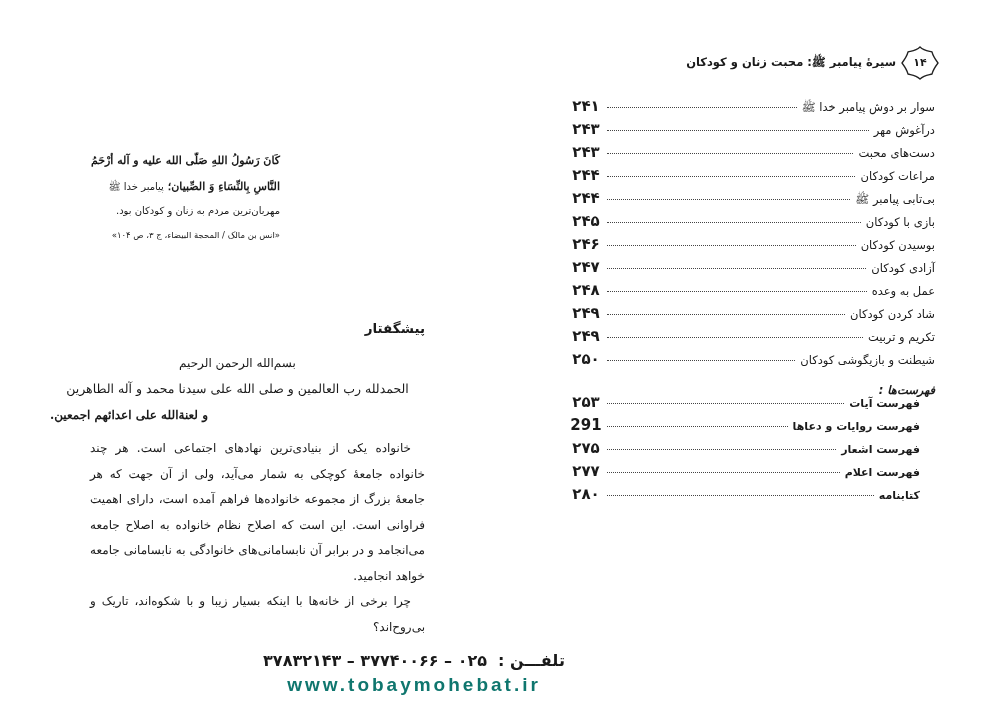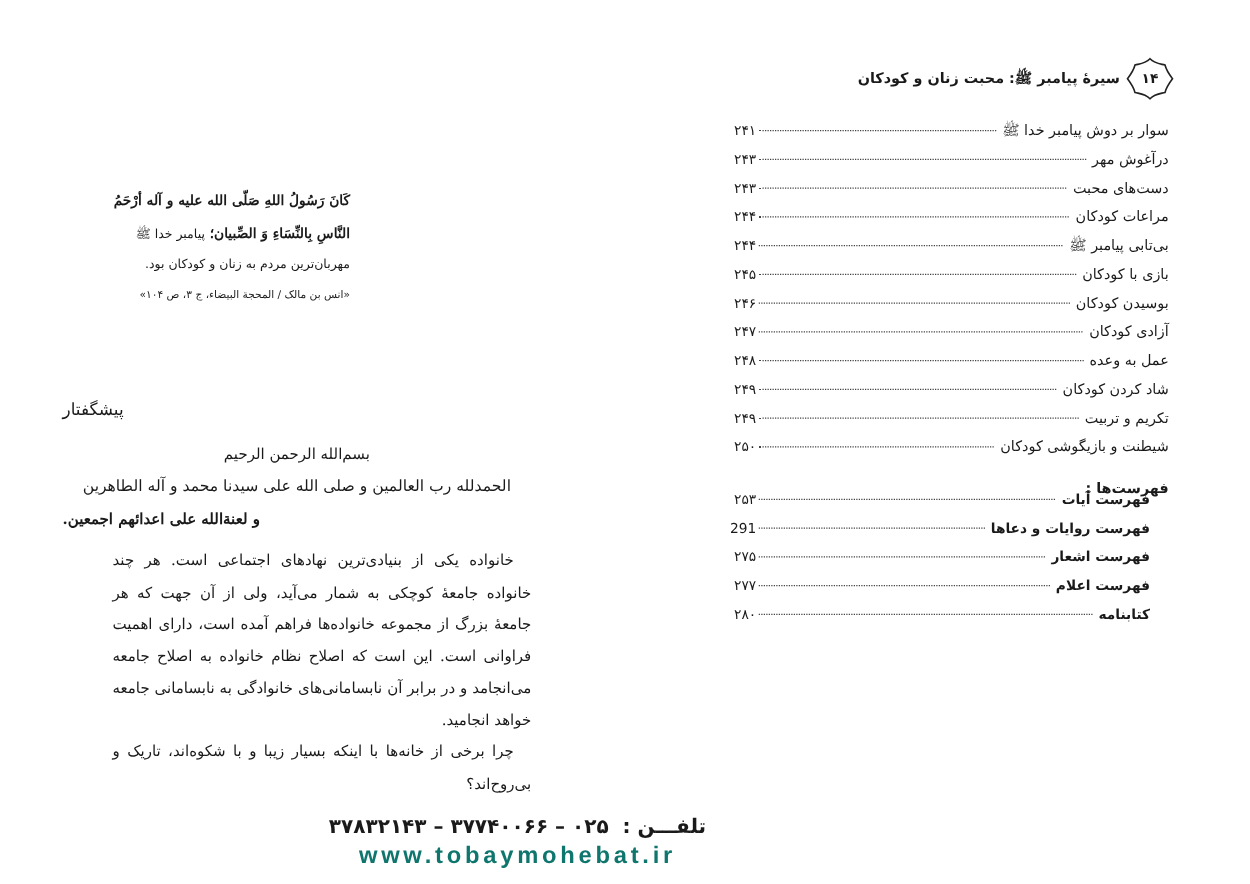--- a/index.html
+++ b/index.html
@@ -11,35 +11,35 @@
   .page-badge { position: relative; width: 40px; height: 36px; flex: 0 0 auto; }
   .page-badge svg { position: absolute; left: 0; top: 0; }
   .page-badge span { position: absolute; left: 0; top: 0; width: 40px; height: 36px; line-height: 36px; text-align: center; font-size: 11px; font-weight: bold; }
   .run-title { font-size: 11.5px; font-weight: bold; margin-right: 4px; white-space: nowrap; }
 
   
   .toc { position: absolute; left: 565px; top: 97px; width: 370px; direction: rtl; }
   .toc-row { display: flex; align-items: baseline; height: 23px; font-size: 11.5px; }
   .toc-row .t { white-space: nowrap; padding-left: 3px; }
   .toc-row .dots { flex: 1 1 auto; border-bottom: 1.3px dotted #444; height: 1px; margin: 0 2px; transform: translateY(-3px); }
-  .toc-row .p { width: 40px; text-align: right; padding-left: 2px; font-weight: normal; font-size: 11px; white-space: nowrap; }
-  .toc-heading { margin-top: 10px; height: 22px; font-size: 11.5px; font-weight: bold; }
+  .toc-row .p { width: 40px; text-align: center; padding-left: 2px; font-weight: bold; font-size: 15px; white-space: nowrap; }
+  .toc-heading { margin-top: 10px; height: 22px; font-size: 11.5px; font-weight: bold; font-style: italic; }
   .toc.index { top: 393px; left: 565px; width: 355px; }
   .toc.index .toc-row { font-weight: bold; font-size: 11px; }
 
   
   .epigraph { position: absolute; left: 60px; top: 148px; width: 220px; direction: rtl; text-align: right; }
   .epi-ar { font-family: "DejaVu Serif", serif; font-size: 11px; font-weight: bold; line-height: 26px; white-space: nowrap; }
   .epi-ar .fa { font-family: "DejaVu Sans", sans-serif; font-weight: normal; font-size: 10px; }
   .epi-fa { font-size: 10px; line-height: 22px; }
   .epi-src { font-size: 8.5px; line-height: 22px; margin-top: 2px; }
 
   
   .preface { position: absolute; left: 50px; top: 320px; width: 375px; direction: rtl; }
-  .preface h2 { font-size: 13.5px; font-weight: normal; text-align: left; height: 26px; }
+  .preface h2 { font-size: 13.5px; font-weight: bold; text-align: right; height: 26px; }
   .basmala { text-align: center; font-family: "DejaVu Serif", serif; font-size: 12px; line-height: 26px; margin-top: 4px; }
   .prayer { text-align: center; font-family: "DejaVu Serif", serif; font-size: 12.5px; line-height: 26px; }
   .prayer2 { text-align: left; font-family: "DejaVu Serif", serif; font-size: 12px; font-weight: bold; line-height: 26px; }
   .para { font-family: "DejaVu Serif", serif; font-size: 12px; line-height: 25.5px; text-align: justify; text-align-last: right; margin-top: 8px; margin-left: 40px; }
   .para.indent { text-indent: 14px; }
   .para2 { margin-top: 0; }
 
   
   .footer { position: absolute; left: 0; width: 828px; top: 650px; text-align: center; }
   .phone { direction: rtl; font-size: 16px; font-weight: bold; letter-spacing: 1.5px; line-height: 22px; }

